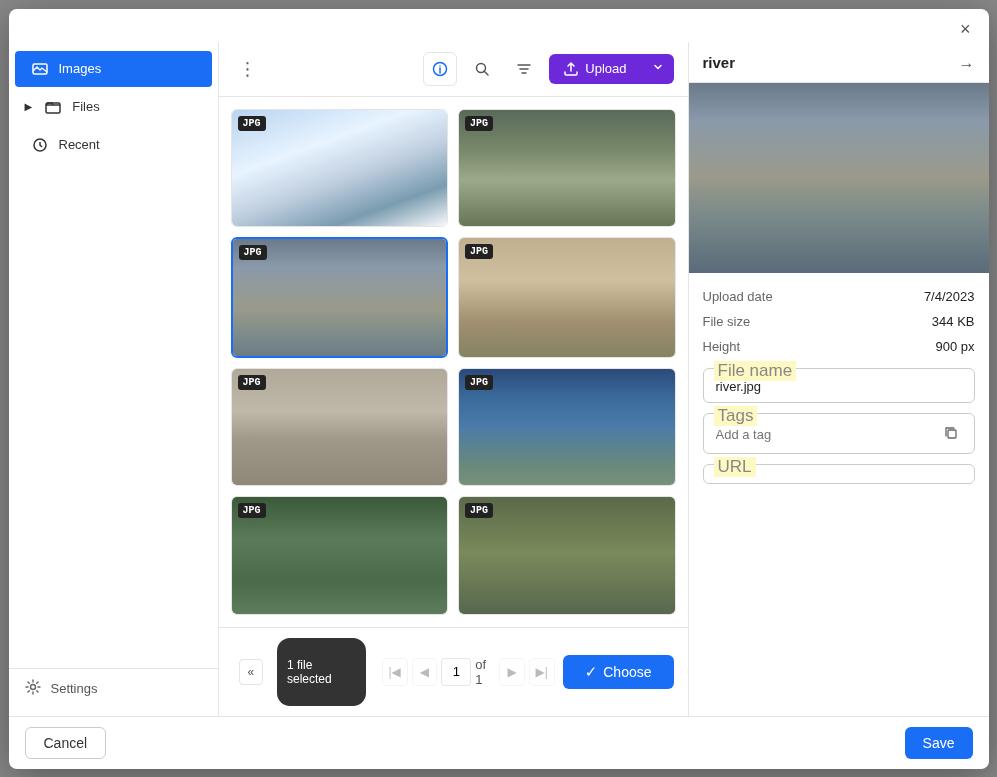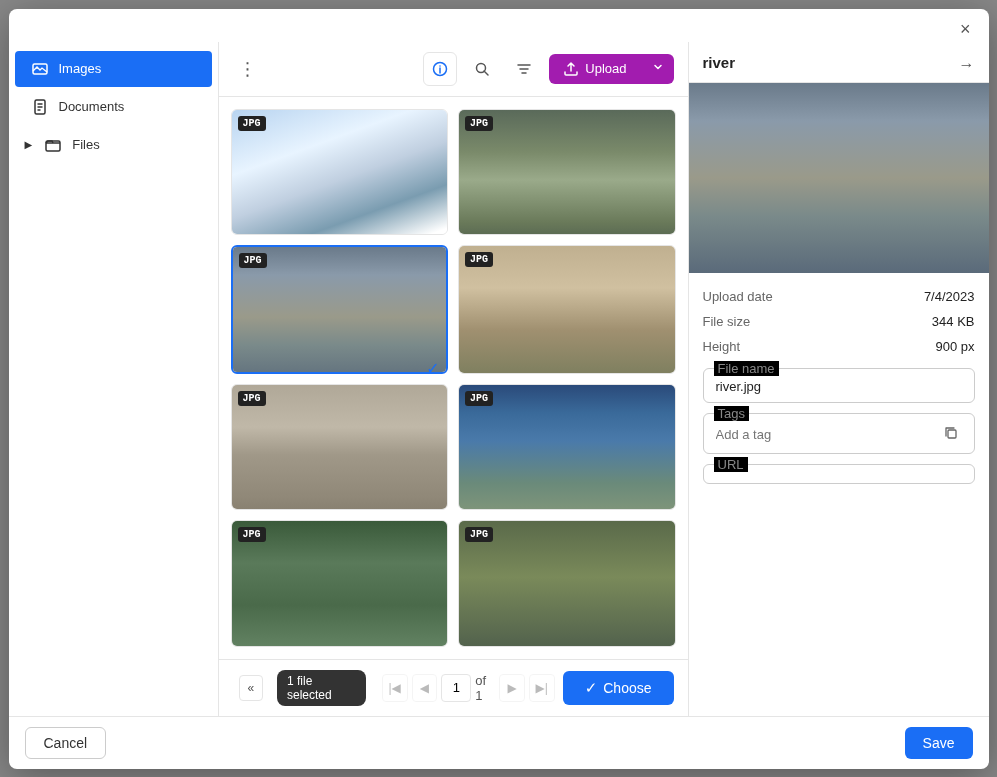--- a/index.html
+++ b/index.html
@@ -121,21 +121,21 @@
       border-radius: 6px;
       width: 34px; height: 34px;
       display: flex; align-items: center; justify-content: center;
       cursor: pointer;
       color: #1a6ef5;
     }
     .icon-btn.no-border { border: none; }
     .upload-btn {
       display: flex;
       align-items: center;
-      background: #a21caf;
+      background: #6d28d9;
       color: #fff;
       border: none;
       border-radius: 6px;
       padding: 0;
       cursor: pointer;
       font-size: 13px;
       font-weight: 500;
       overflow: hidden;
     }
     .upload-btn-main {
@@ -229,22 +229,22 @@
       padding: 10px 14px;
       display: flex;
       align-items: center;
       gap: 8px;
       flex-shrink: 0;
     }
     .selected-badge {
       background: #333;
       color: #fff;
       font-size: 12px;
-      padding: 4px 10px;
-      border-radius: 8px;
+      padding: 20px 10px;
+      border-radius: 13px;
     }
     .footer-spacer { flex: 1; }
     .pagination {
       display: flex;
       align-items: center;
       gap: 4px;
     }
     .page-btn {
       background: none;
       border: 1px solid #e5e5e5;
@@ -333,22 +333,22 @@
       margin: 10px 14px 0;
       border: 1px solid #ccc;
       border-radius: 6px;
       padding: 10px 12px 8px;
       position: relative;
     }
     .detail-field-label {
       position: absolute;
       top: -8px;
       left: 10px;
-      background: #000000;
-      font-size: 13px;
+      background: #fef9c3;
+      font-size: 17px;
       color: #888;
       padding: 0 4px;
     }
     .detail-field-value {
       font-size: 13px;
       color: #222;
       word-break: break-all;
     }
     .detail-field-input {
       width: 100%;
@@ -429,47 +429,54 @@
         <span class="sidebar-item-icon">
           <svg viewBox="0 0 16 16" fill="currentColor">
               <rect x="1" y="3" width="14" height="10" rx="1.5" fill="none" stroke="currentColor" stroke-width="1.5"></rect>
               <path d="M1 10l4-4 3 3 2-2 5 4" stroke="currentColor" stroke-width="1.3" fill="none"></path>
               <circle cx="5" cy="7" r="1" fill="currentColor"></circle>
             </svg>
         </span>
         <span>Images</span>
       </div>
 
-      <div class="sidebar-item">
-        <span class="sidebar-item-icon">
-          <svg viewBox="0 0 16 16" fill="none" stroke="currentColor" stroke-width="1.5">
-              <rect x="3" y="1" width="10" height="14" rx="1.5"></rect>
-              <line x1="5.5" y1="5" x2="10.5" y2="5"></line>
-              <line x1="5.5" y1="8" x2="10.5" y2="8"></line>
-              <line x1="5.5" y1="11" x2="8.5" y2="11"></line>
-            </svg>
-        </span>
-        <span>Documents</span>
-      </div>
 
       <div class="sidebar-item has-arrow">
         <span class="sidebar-arrow">▶</span>
         <span class="sidebar-item-icon">
           <svg viewBox="0 0 16 16" fill="none" stroke="currentColor" stroke-width="1.5">
               <rect x="1" y="4" width="14" height="10" rx="1.5"></rect>
               <path d="M1 6h14"></path>
               <path d="M1 6l2-2h4l1 2"></path>
             </svg>
         </span>
         <span>Files</span>
       </div>
 
+      <div class="sidebar-item">
+        <span class="sidebar-item-icon">
+          <svg viewBox="0 0 16 16" fill="none" stroke="currentColor" stroke-width="1.5">
+              <circle cx="8" cy="8" r="6"></circle>
+              <path d="M8 5v3l2 2"></path>
+            </svg>
+        </span>
+        <span>Recent</span>
+      </div>
 
       <div class="sidebar-spacer"></div>
 
+      <div class="sidebar-settings">
+        <span>
+          <svg width="16" height="16" viewBox="0 0 16 16" fill="none" stroke="#666" stroke-width="1.4">
+              <circle cx="8" cy="8" r="2.5"></circle>
+              <path d="M8 1v2M8 13v2M1 8h2M13 8h2M2.93 2.93l1.41 1.41M11.66 11.66l1.41 1.41M2.93 13.07l1.41-1.41M11.66 4.34l1.41-1.41" stroke-linecap="round"></path>
+            </svg>
+        </span>
+        <span>Settings</span>
+      </div>
     </div>
 
     <div class="main">
 
       <div class="main-toolbar">
         <span class="toolbar-dots">⋮</span>
         <div class="toolbar-spacer"></div>
         <button class="icon-btn" title="Info">
           <svg width="16" height="16" viewBox="0 0 16 16" fill="none">
               <circle cx="8" cy="8" r="6.5" stroke="#1a6ef5" stroke-width="1.5"></circle>

